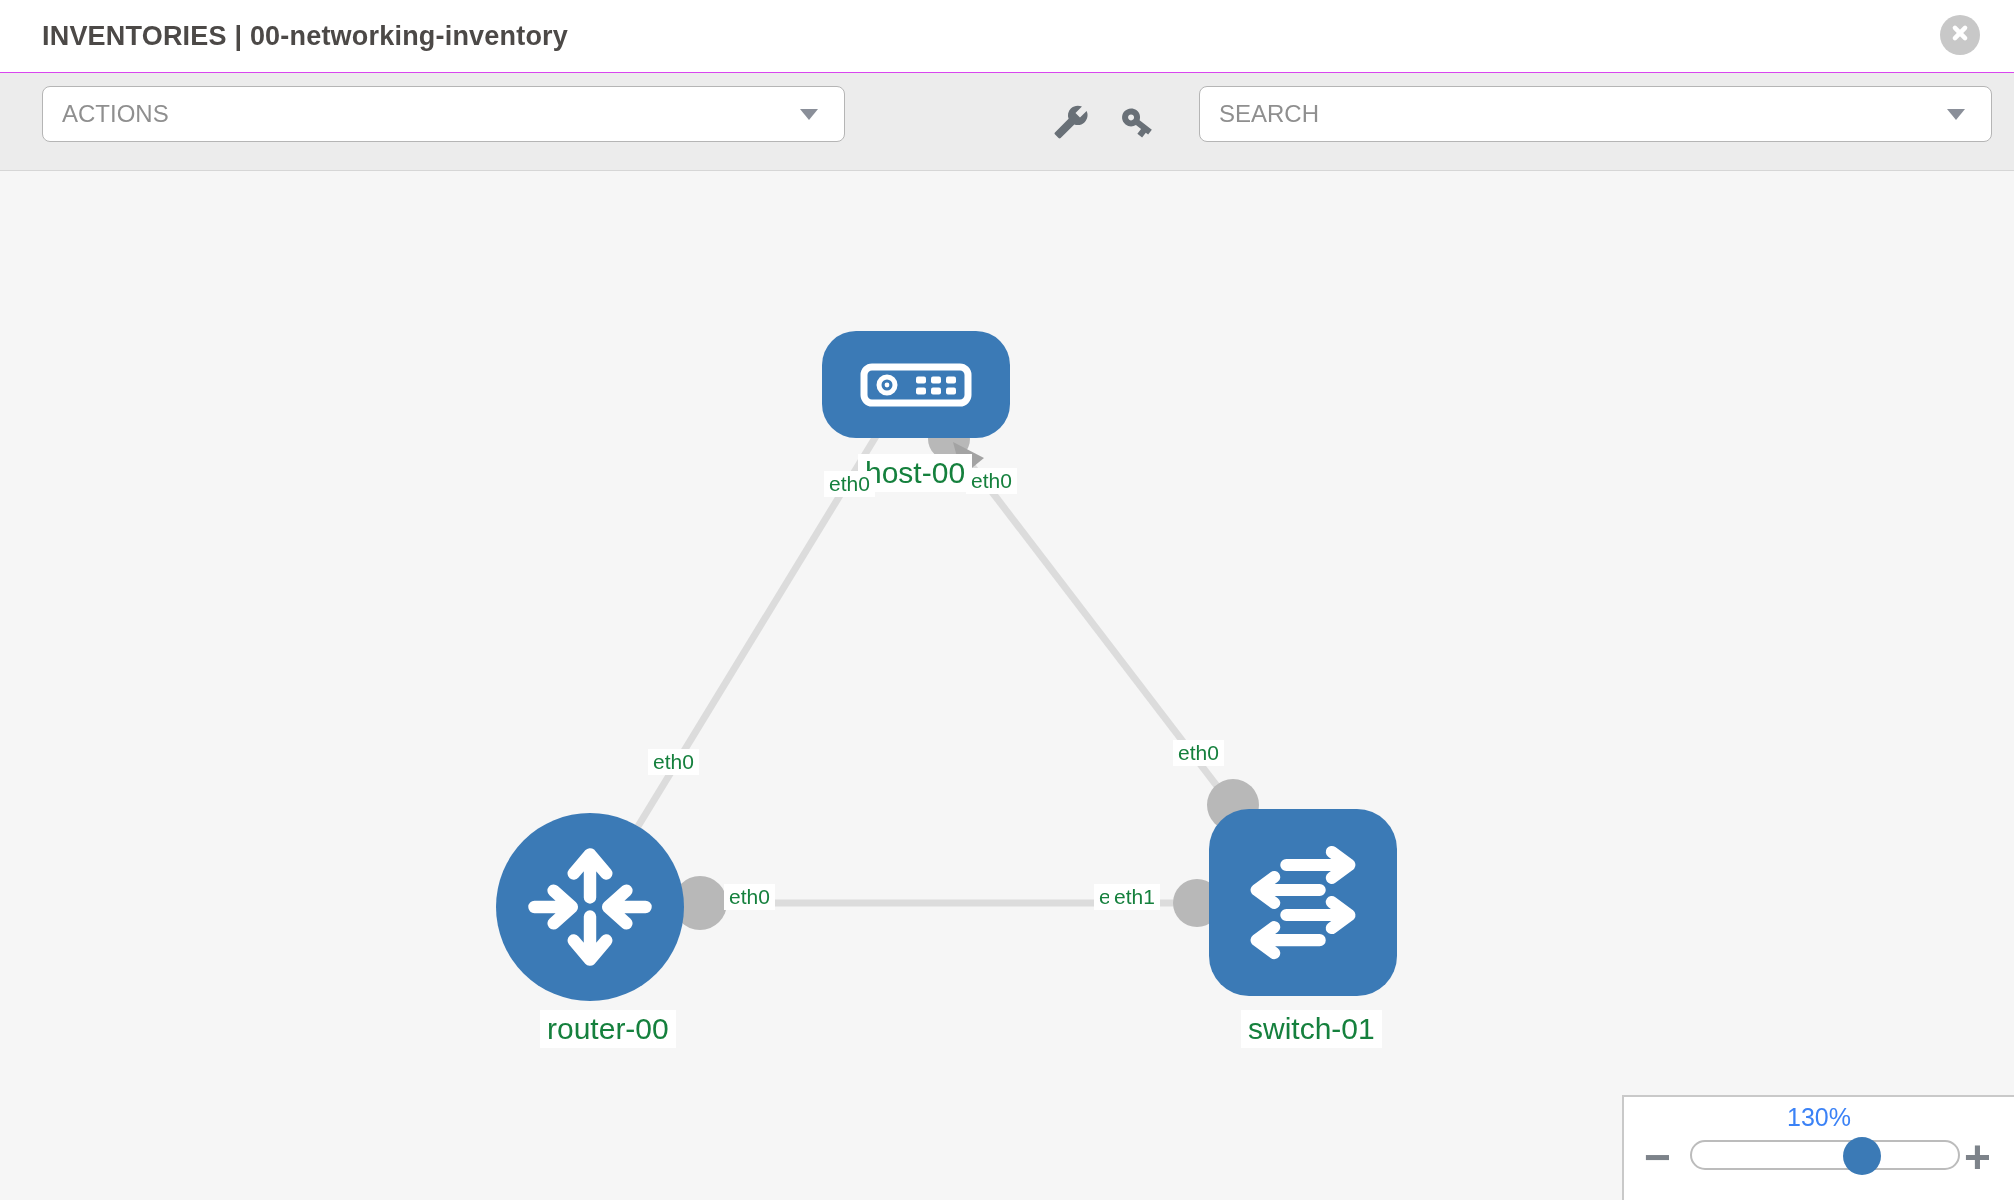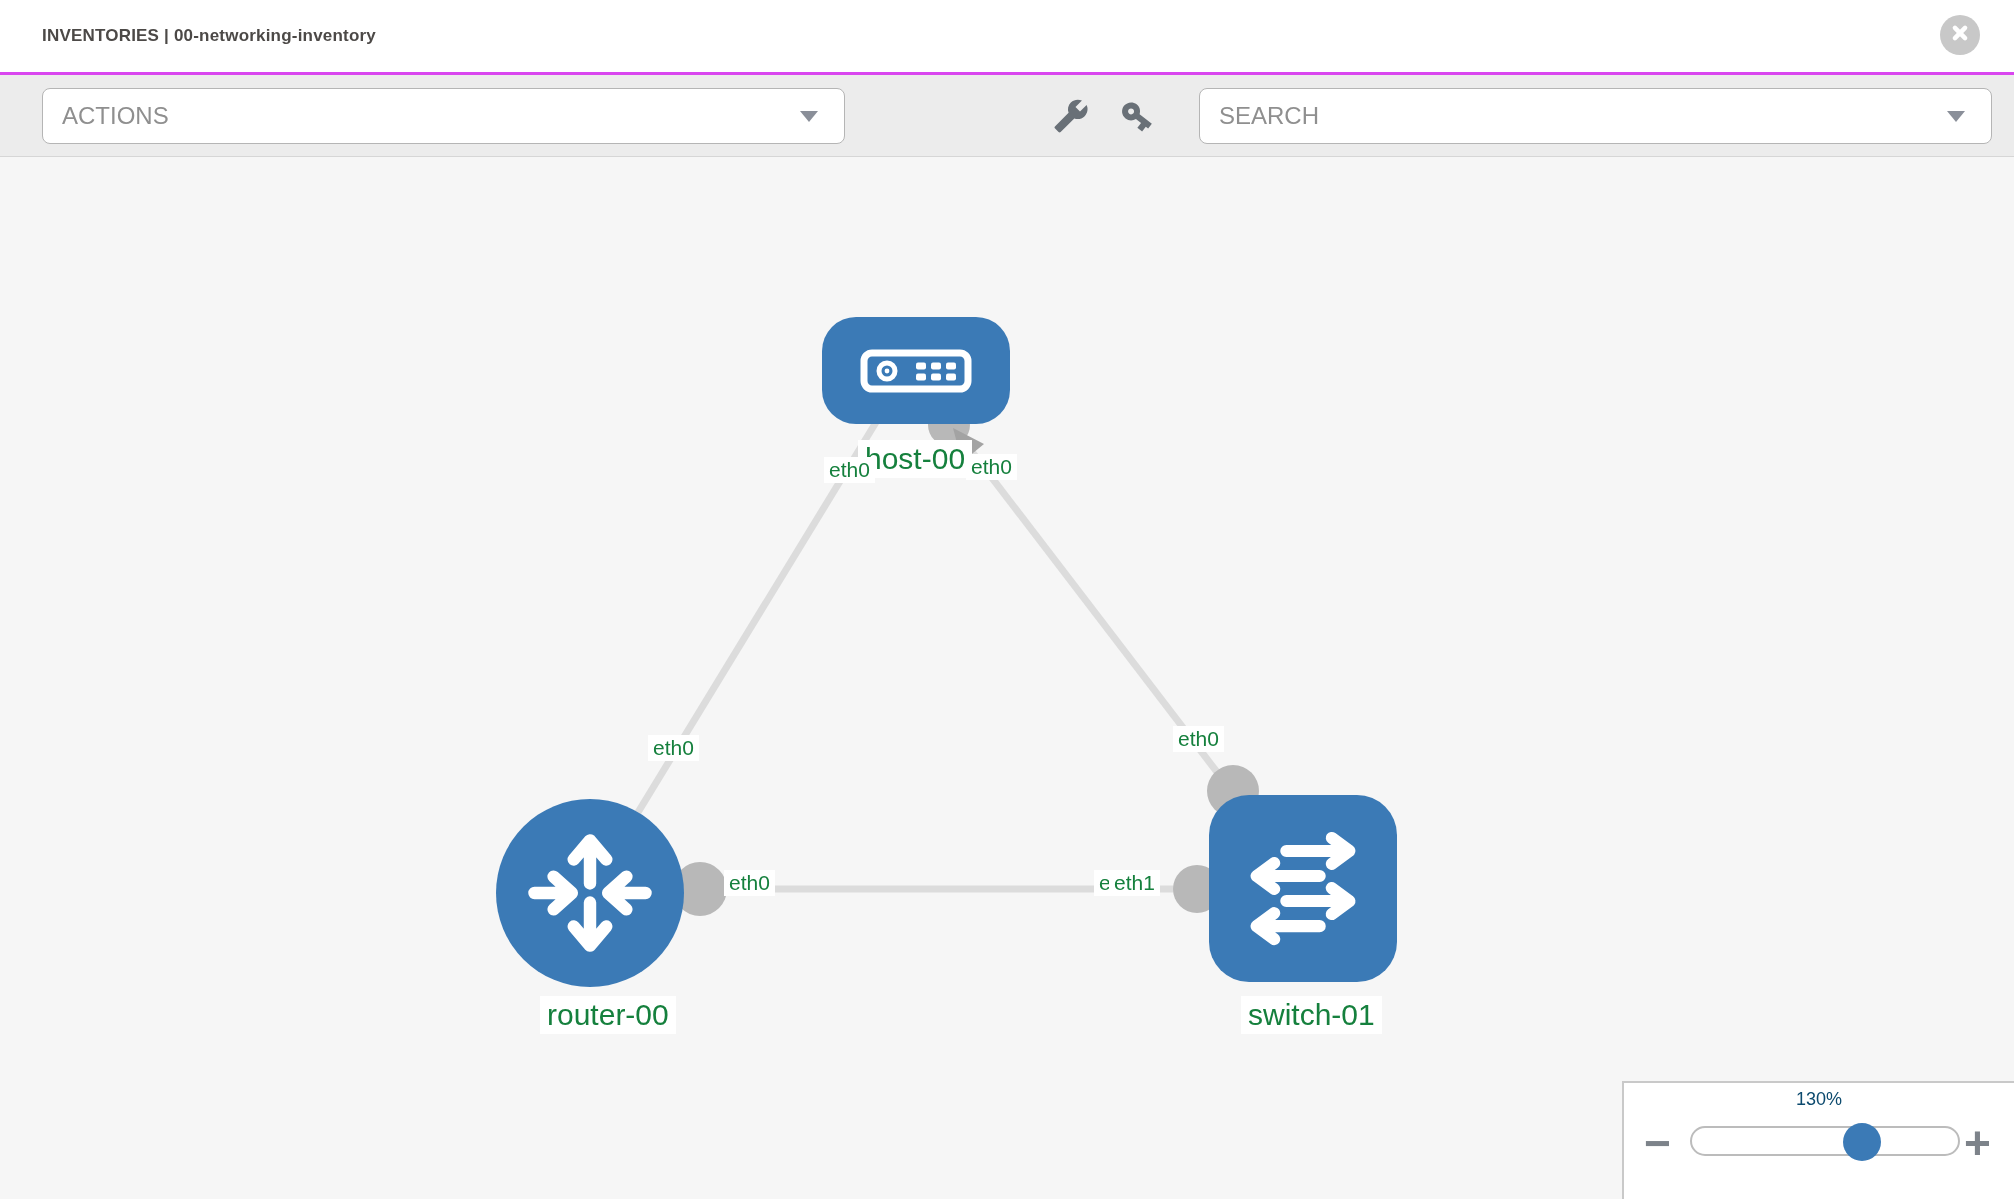--- a/index.html
+++ b/index.html
@@ -1,26 +1,26 @@
 <!DOCTYPE html>
 <html><head>
 <meta charset="utf-8">
 <style>
   html,body{margin:0;padding:0;width:2014px;height:1200px;overflow:hidden;
     font-family:"Liberation Sans",sans-serif;background:#fff;}
   
   .header{position:relative;width:100%;height:72px;background:#fff;}
   .header-title{position:absolute;left:42px;top:50%;transform:translateY(-50%);
-    font-size:17px;font-weight:700;color:#4c4947;letter-spacing:.2px;}
+    font-size:27px;font-weight:700;color:#4c4947;letter-spacing:.2px;}
   .close-btn{position:absolute;right:34px;top:15px;width:40px;height:40px;border-radius:50%;
     background:#c8c8c8;display:flex;align-items:center;justify-content:center;cursor:pointer;}
   .close-btn svg{width:22px;height:22px;}
   
-  .toolbar{position:relative;width:100%;height:85px;background:#ececec;
-    border-top:3px solid #d946ef;border-bottom:1px solid #d6d6d6;box-sizing:border-box;}
+  .toolbar{position:relative;width:100%;height:99px;background:#ececec;
+    border-top:1px solid #d946ef;border-bottom:1px solid #d6d6d6;box-sizing:border-box;}
   .select-box{position:absolute;top:13px;height:56px;background:#fff;border:1px solid #b5b5b5;
     border-radius:8px;box-sizing:border-box;display:flex;align-items:center;
     padding:0 26px 0 19px;cursor:pointer;}
   .select-box .select-label{font-size:24px;color:#8f8f8f;flex:1;}
   .caret{width:0;height:0;border-left:9px solid transparent;border-right:9px solid transparent;
     border-top:11px solid #8a8f99;}
   .actions-select{left:42px;width:803px;}
   .search-select{left:1199px;width:793px;align-items:center;}
   .tool-icon{position:absolute;top:50%;transform:translateY(-50%);width:36px;height:36px;cursor:pointer;}
   .wrench{left:1053px;}
@@ -33,21 +33,21 @@
   .node-router{left:496px;top:642px;width:188px;height:188px;border-radius:50%;}
   .node-switch{left:1209px;top:638px;width:188px;height:187px;border-radius:40px;}
   .node svg{display:block;}
   .nlabel{position:absolute;background:#fff;color:#15803d;white-space:nowrap;}
   .name-label{font-size:30px;padding:2px 7px;}
   .if-label{font-size:21px;padding:1px 5px;}
   
   .zoom-panel{position:absolute;left:1622px;top:924px;width:392px;height:118px;background:#fff;
     border-top:2px solid #c9c9c9;border-left:2px solid #c9c9c9;box-sizing:border-box;}
   .zoom-level{position:absolute;left:0;top:6px;width:100%;text-align:center;
-    font-size:18px;color:#0c4a6e;}
+    font-size:25px;color:#3b82f6;}
   .zoom-minus,.zoom-plus{position:absolute;top:36px;font-size:46px;font-weight:700;
     color:#7d838a;line-height:48px;cursor:pointer;}
   .zoom-minus{left:20px;}
   .zoom-plus{left:340px;}
   .zoom-track{position:absolute;left:66px;top:43px;width:270px;height:30px;background:#fff;
     border:2px solid #bcbcbc;border-radius:17px;box-sizing:border-box;cursor:pointer;}
   .zoom-thumb{position:absolute;left:219px;top:40px;width:38px;height:38px;border-radius:50%;
     background:#3b7ab6;cursor:pointer;}
 </style>
 </head>

